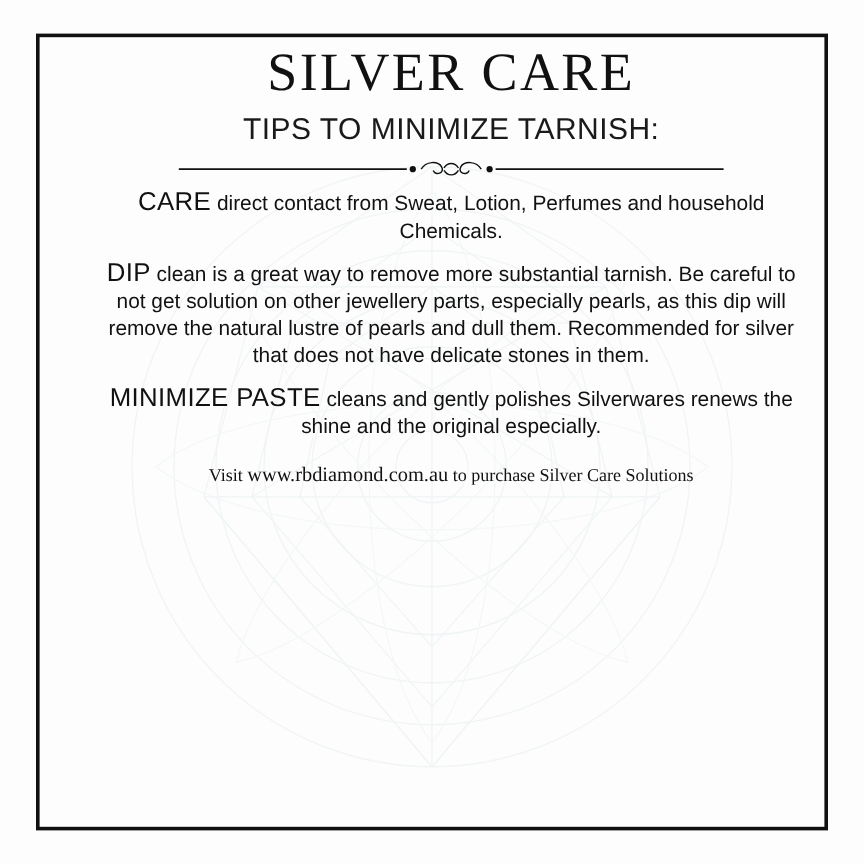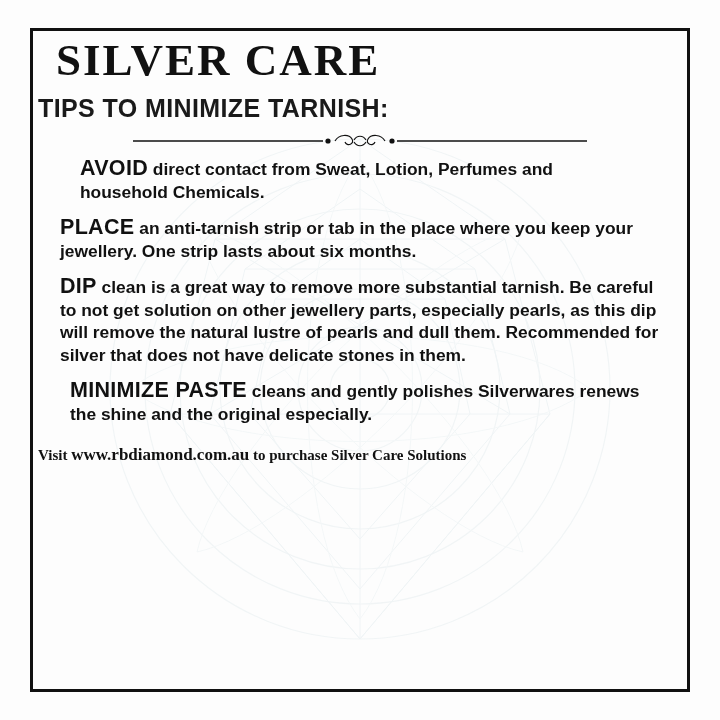--- a/index.html
+++ b/index.html
@@ -40,27 +40,27 @@
     left: 30px;
     top: 28px;
     right: 30px;
     bottom: 28px;
     border: 3px solid #111111;
     box-sizing: border-box;
   }
 
   #content {
     position: absolute;
-    left: 38px;
+    left: 54px;
     top: 30px;
     width: 644px;
     height: 660px;
     box-sizing: border-box;
+    text-align: center;
     color: #111111;
-    font-weight: bold;
   }
 
   
   #title-row {
     position: relative;
     height: 56px;
     margin-top: 4px;
   }
   #title {
     display: inline-block;
@@ -170,26 +170,23 @@
       <line x1="272" y1="10" x2="462" y2="10" stroke="#111" stroke-width="1.4"></line>
       <circle cx="203" cy="10" r="2.6" fill="#111"></circle>
       <circle cx="267" cy="10" r="2.6" fill="#111"></circle>
       <path d="M210 10 C 214 3, 224 3, 227 8 C 230 13, 222 16, 220 11" fill="none" stroke="#111" stroke-width="1.2"></path>
       <path d="M260 10 C 256 3, 246 3, 243 8 C 240 13, 248 16, 250 11" fill="none" stroke="#111" stroke-width="1.2"></path>
       <path d="M229 9 C 232 4, 238 4, 241 9" fill="none" stroke="#111" stroke-width="1.2"></path>
       <path d="M229 11 C 232 16, 238 16, 241 11" fill="none" stroke="#111" stroke-width="1.2"></path>
     </svg>
 
     <p class="para p-avoid">
-      <span class="kw">AVOID</span><span> direct contact from Sweat, Lotion, Perfumes and household Chemicals.</span>
+      <span class="kw">CARE</span><span> direct contact from Sweat, Lotion, Perfumes and household Chemicals.</span>
     </p>
 
-    <p class="para p-place">
-      <span class="kw">PLACE</span><span> an anti-tarnish strip or tab in the place where you keep your jewellery. One strip lasts about six months.</span>
-    </p>
 
 
 
     <p class="para p-dip">
       <span class="kw">DIP</span><span> clean is a great way to remove more substantial tarnish. Be careful to not get solution on other jewellery parts, especially pearls, as this dip will remove the natural lustre of pearls and dull them. Recommended for silver that does not have delicate stones in them.</span>
     </p>
 
     <p class="para p-foaming">
       <span class="kw">MINIMIZE PASTE</span><span> cleans and gently polishes Silverwares renews the shine and the original especially.</span>
     </p>

